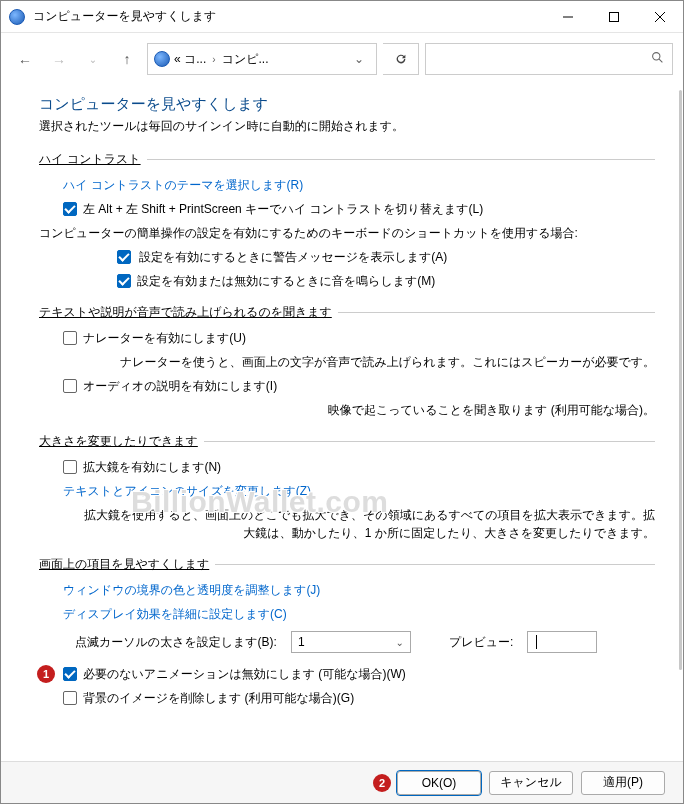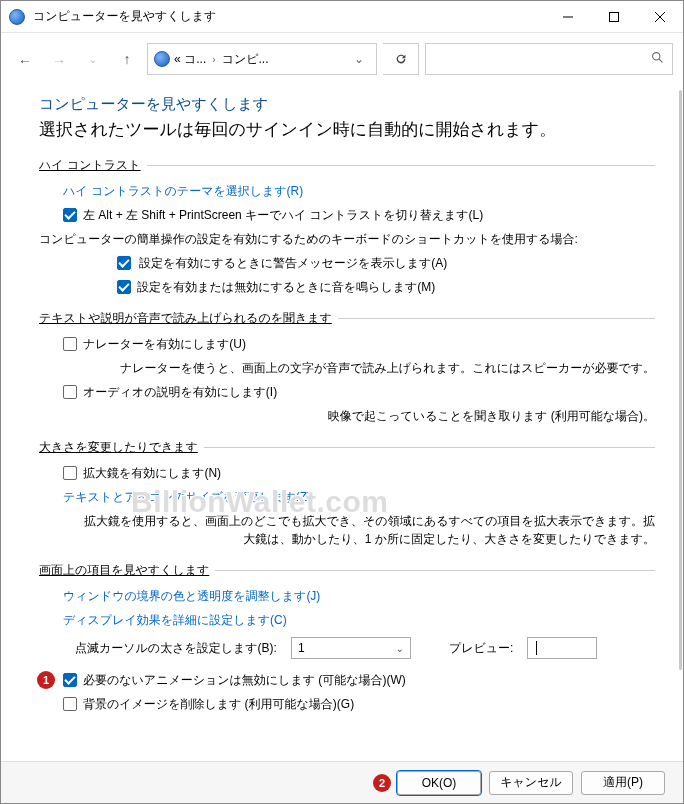--- a/index.html
+++ b/index.html
@@ -97,21 +97,21 @@
     padding: 10px 28px 10px 38px;
     height: 676px;
     overflow-y: auto;
   }
   .content h1 {
     font-size: 15px;
     font-weight: normal;
     color: #0a4b8c;
     margin-bottom: 4px;
   }
-  .subtitle { font-size: 17px; margin-bottom: 16px; }
+  .subtitle { font-size: 12px; margin-bottom: 16px; }
 
   .group-label {
     font-size: 12px;
     position: relative;
     margin: 14px 0 8px 0;
     display: flex;
     align-items: center;
     gap: 6px;
     text-decoration: underline;
   }

